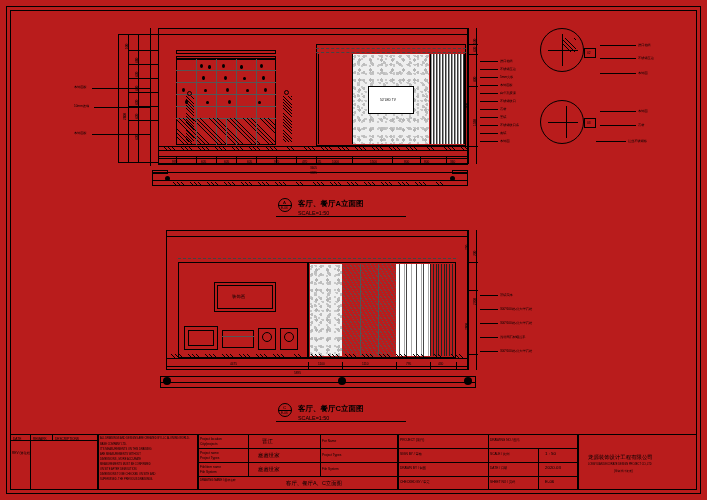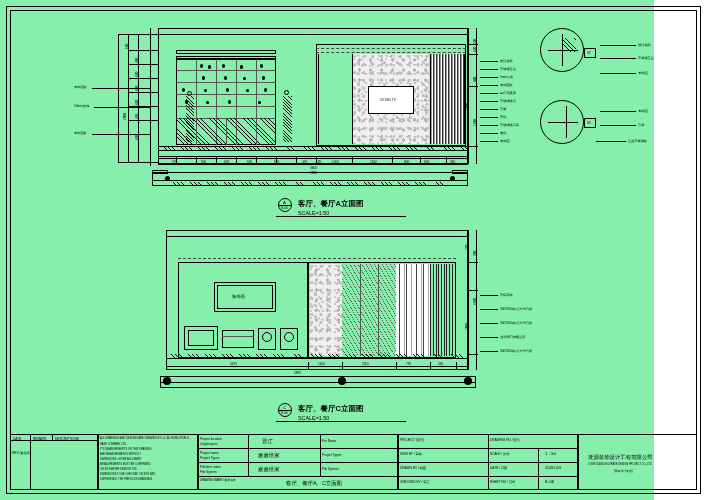--- a/index.html
+++ b/index.html
@@ -1,17 +1,17 @@
 <!DOCTYPE html>
 <html><head>
 <meta charset="utf-8">
 <style>
   html,body{margin:0;padding:0;background:#ffffff;}
   body{width:707px;height:500px;overflow:hidden;font-family:"Liberation Sans",sans-serif;}
-  #sheet{position:relative;width:654px;height:500px;background:#86efac;}
+  #sheet{position:relative;width:707px;height:500px;background:#b91c1c;}
   .bd{position:absolute;box-sizing:border-box;}
   .frame-outer{left:6px;top:6px;width:695px;height:488px;border:1px solid #000;}
   .frame-inner{left:10px;top:10px;width:687px;height:480px;border:1px solid #000;}
 
   
   .hl{position:absolute;height:0;border-top:1px solid #000;}
   .vl{position:absolute;width:0;border-left:1px solid #000;}
   .hl-thin{position:absolute;height:0;border-top:1px solid #555;}
   .vl-thin{position:absolute;width:0;border-left:1px solid #555;}
   .hl-d{position:absolute;height:0;border-top:1px dashed #444;}

